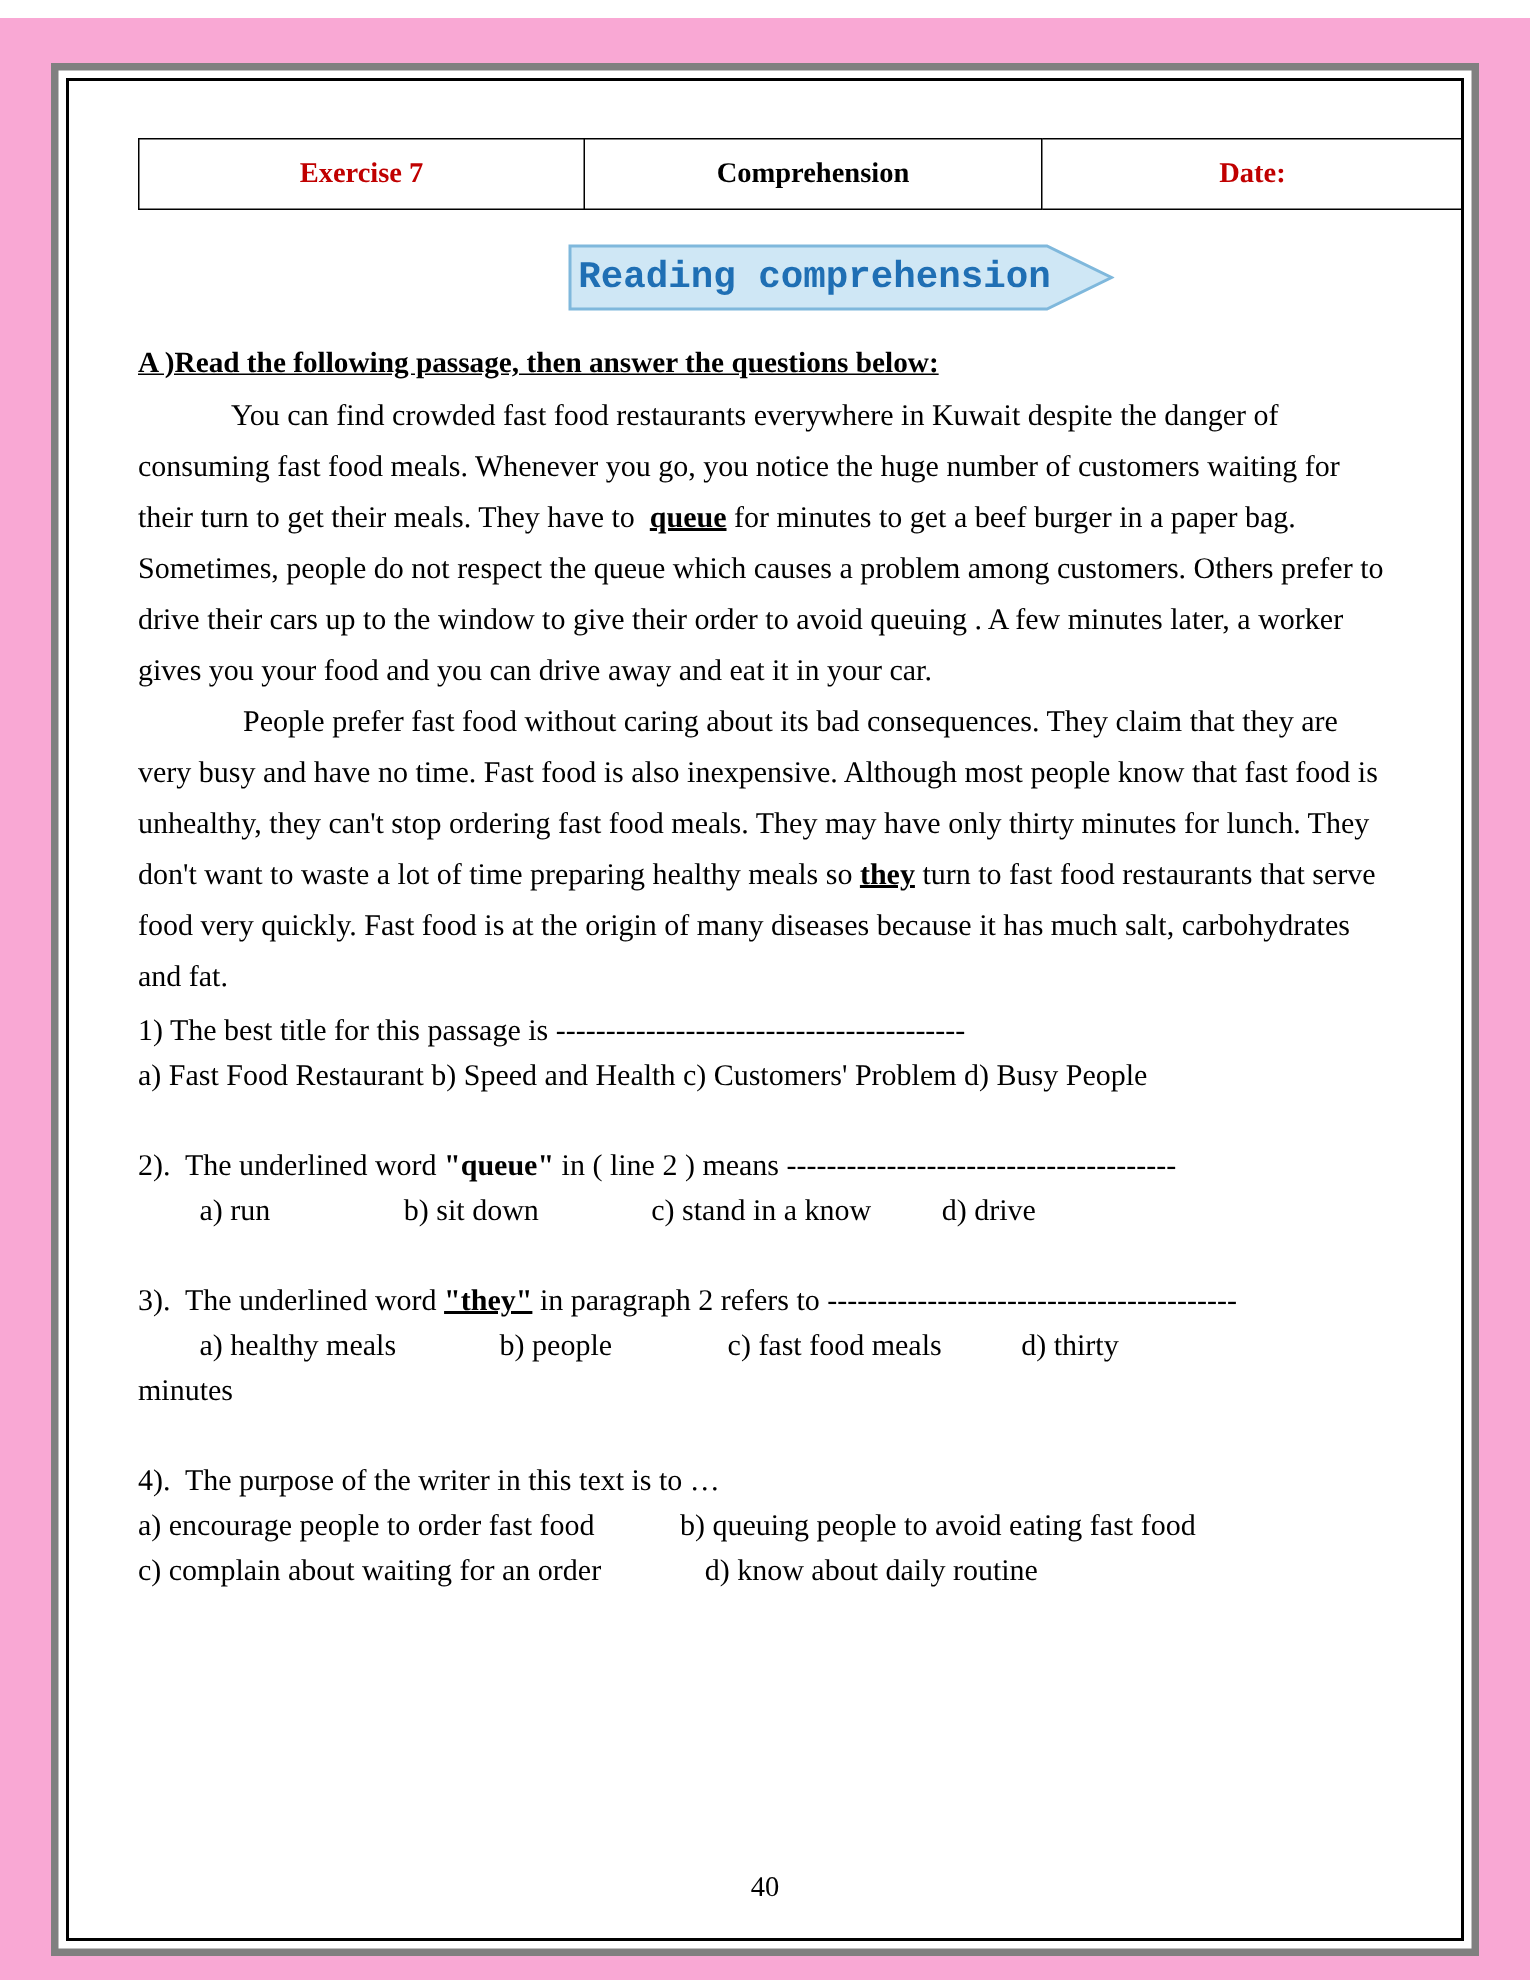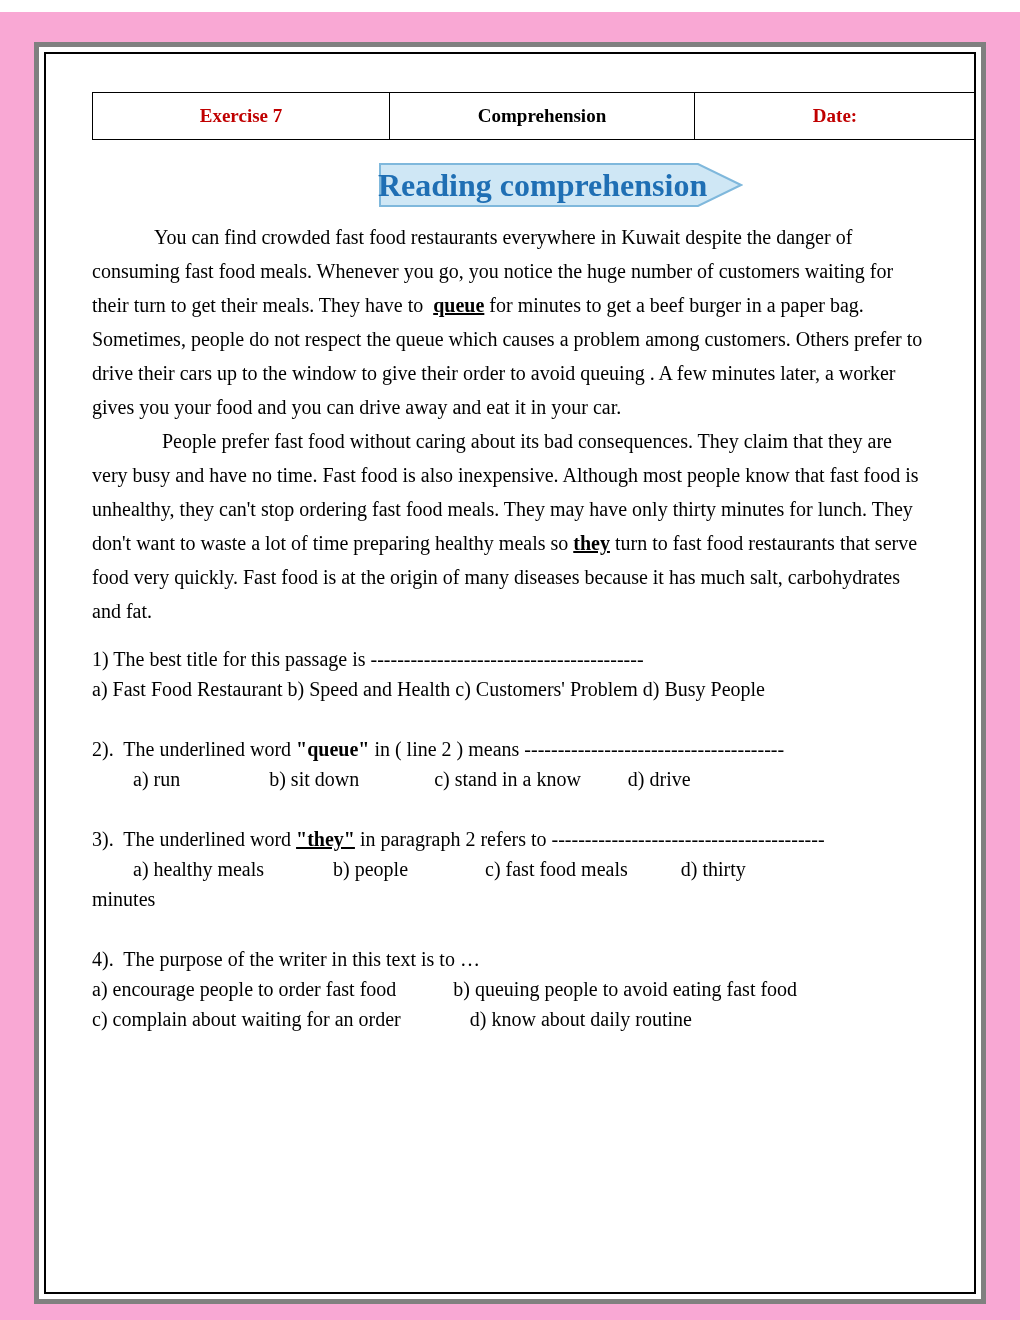--- a/index.html
+++ b/index.html
@@ -82,25 +82,25 @@
     height: 46px;
   }
   .banner svg { display: block; }
   .banner-text {
     position: absolute;
     left: 0;
     top: 0;
     width: 330px;
     height: 46px;
     line-height: 46px;
-    text-align: left;
-    font-size: 32px;
+    text-align: center;
+    font-size: 25px;
     font-weight: bold;
     color: #1f6fb4;
-    font-family: Liberation Serif, serif;
+    font-family: Liberation Mono, monospace;
   }
 
   .section-heading {
     margin-top: 14px;
     font-size: 19.5px;
     font-weight: bold;
     text-decoration: underline;
     line-height: 1.35;
   }
 
@@ -121,21 +121,21 @@
     margin-top: 52px;
     margin-left: 66px;
     font-size: 20px;
     font-weight: bold;
     text-decoration: underline;
   }
 
   .questions {
     font-size: 20px;
     line-height: 30px;
-    margin-top: 16px;
+    margin-top: 4px;
   }
   .q-block { margin-bottom: 0; }
   .q-gap { height: 30px; }
   .opts-indent { display: inline-block; width: 36px; }
   .sp1 { display: inline-block; width: 84px; }
   .sp2 { display: inline-block; width: 70px; }
   .sp3 { display: inline-block; width: 42px; }
   .sp4 { display: inline-block; width: 64px; }
   .sp5 { display: inline-block; width: 72px; }
   .sp6 { display: inline-block; width: 48px; }
@@ -172,20 +172,21 @@
 
         <div class="banner-wrap">
           <div class="banner">
             <svg width="365" height="46" viewBox="0 0 365 46" xmlns="http://www.w3.org/2000/svg">
               <polygon points="2,2 320,2 363,23 320,44 2,44" fill="#cfe7f5" stroke="#7fb8dc" stroke-width="2"></polygon>
             </svg>
             <div class="banner-text">Reading comprehension</div>
           </div>
         </div>
 
+        <div class="section-heading">A )Read the following passage, then answer the questions below:</div>
 
         <div class="passage">
           <p><span class="indent"></span><span>You can find crowded fast food restaurants everywhere in Kuwait despite the danger of consuming fast food meals. Whenever you go, you notice the huge number of customers waiting for their turn to get their meals. They have to</span>&nbsp; <span class="u-bold">queue</span> <span>for minutes to get a beef burger in a paper bag. Sometimes, people do not respect the queue which causes a problem among customers. Others prefer to drive their cars up to the window to give their order to avoid queuing . A few minutes later, a worker gives you your food and you can drive away and eat it in your car.</span></p>
           <p><span class="indent-wide"></span><span>People prefer fast food without caring about its bad consequences. They claim that they are very busy and have no time. Fast food is also inexpensive. Although most people know that fast food is unhealthy, they can't stop ordering fast food meals. They may have only thirty minutes for lunch. They don't want to waste a lot of time preparing healthy meals so</span> <span class="u-bold">they</span> <span>turn to fast food restaurants that serve food very quickly. Fast food is at the origin of many diseases because it has much salt, carbohydrates and fat.</span></p>
         </div>
 
 
         <div class="questions">
 
           <div class="q-block">
@@ -248,17 +249,18 @@
               <span>b) queuing people to avoid eating fast food</span>
             </div>
             <div>
               <span>c) complain about waiting for an order</span><span class="sp4"></span>
               <span>d) know about daily routine</span>
             </div>
           </div>
 
         </div>
 
+        <div class="page-number">40</div>
 
       </div>
     </div>
   </div>
 </div>
 
 </body></html>

